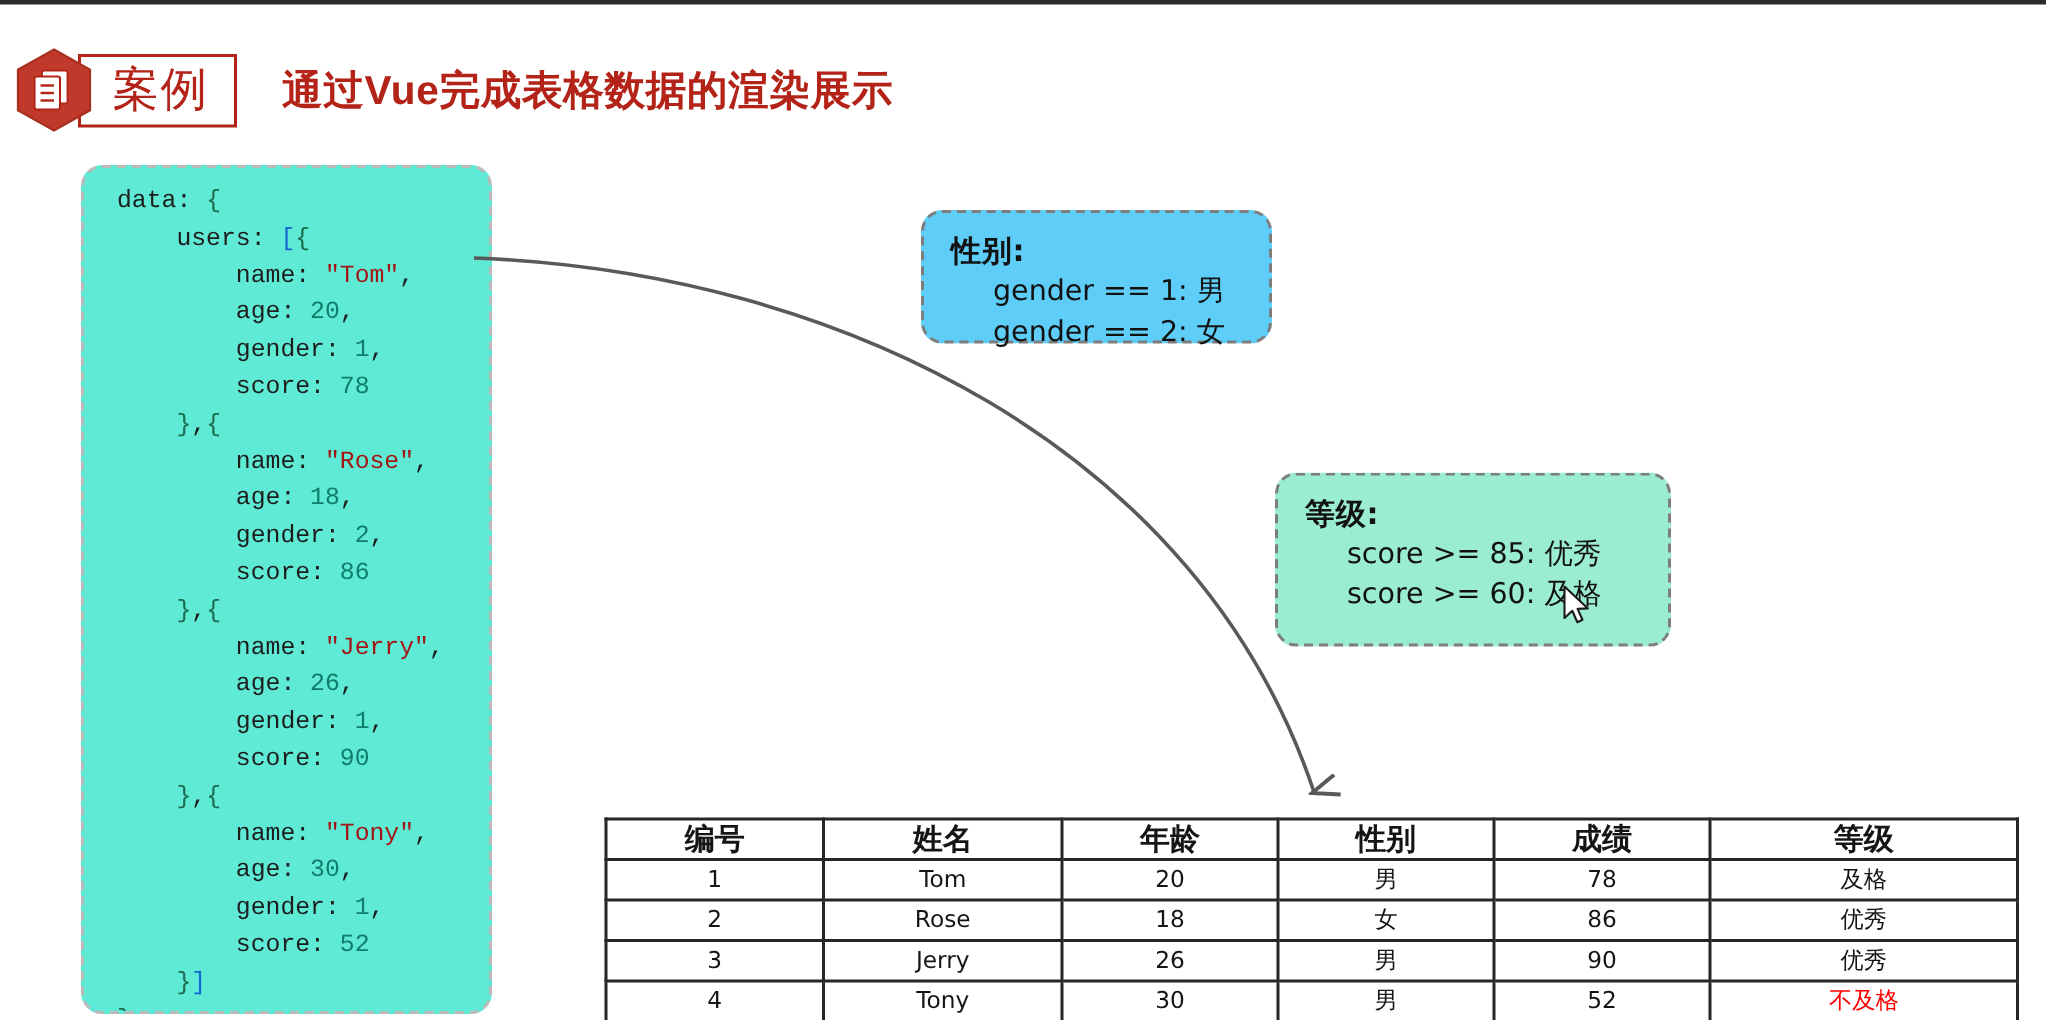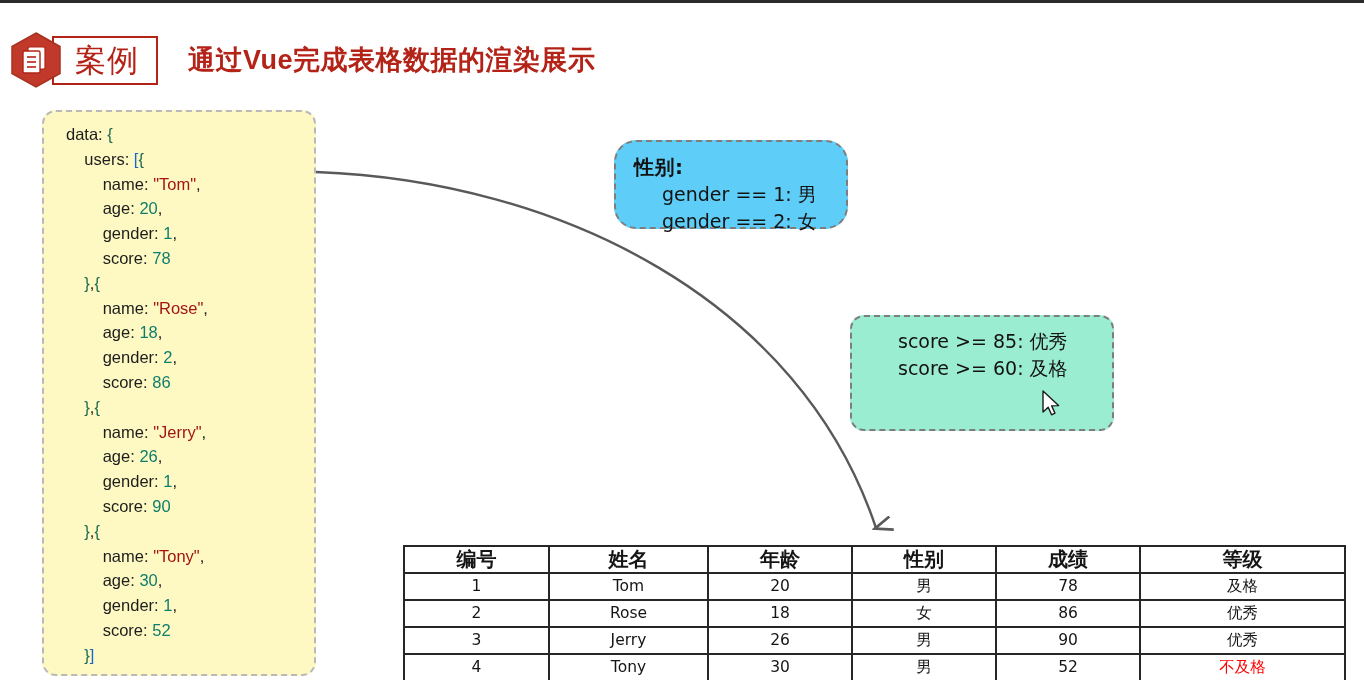--- a/index.html
+++ b/index.html
@@ -42,27 +42,27 @@
   .header-title {
     position: absolute; left: 188px; top: 30px;
     font-size: 27px; font-weight: bold; color: #b32317;
     font-family: Liberation Sans, sans-serif;
     letter-spacing: 0.5px;
     white-space: nowrap;
   }
 
   
   .code-box {
-    position: absolute; left: 42px; top: 110px;
+    position: absolute; left: 54px; top: 110px;
     width: 274px; height: 566px;
     border: 2px dashed #b9b9b9;
     border-radius: 14px;
-    background: #fef9c3;
+    background: #5eead4;
     padding: 10px 0 0 22px;
-    font-family: Liberation Sans, sans-serif;
+    font-family: Liberation Mono, monospace;
     font-size: 16.5px;
     line-height: 24.8px;
     color: #1d1d1d;
     overflow: hidden;
     white-space: pre;
   }
   .code-box .k   { color: #1d1d1d; }
   .code-box .str { color: #a31515; }
   .code-box .num { color: #0f7d6b; }
   .code-box .brk { color: #1367d0; }
@@ -81,21 +81,20 @@
     font-size: 20px; font-weight: bold; line-height: 28px;
     letter-spacing: 0.5px;
   }
   .callout .c-line {
     font-size: 19px; line-height: 27px; padding-left: 28px;
     white-space: nowrap;
   }
   #callout-gender {
     left: 614px; top: 140px; width: 234px; height: 89px;
     background: #5ecdf7;
-    border-radius: 22px;
   }
   #callout-grade {
     left: 850px; top: 315px; width: 264px; height: 116px;
     background: #9bedd2;
   }
 
   
   #arrow-svg {
     position: absolute; left: 0; top: 0;
     width: 1364px; height: 680px;
@@ -168,20 +167,21 @@
     <path d="M316,172 C560,181 800,300 876,528" fill="none" stroke="#595959" stroke-width="2.4" marker-end="url(#ah)"></path>
   </svg>
 
   <div class="callout" id="callout-gender">
     <div class="c-title">性别:</div>
     <div class="c-line">gender == 1:  男</div>
     <div class="c-line">gender == 2:  女</div>
   </div>
 
   <div class="callout" id="callout-grade">
+    <div class="c-title">等级:</div>
     <div class="c-line">score &gt;= 85:  优秀</div>
     <div class="c-line">score &gt;= 60:  及格</div>
   </div>
 
   <svg id="cursor" viewBox="0 0 22 30">
     <path d="M2,1 L2,22 L7.2,17.2 L10.6,24.8 L14,23.2 L10.7,15.9 L17.6,15.6 Z" fill="#ffffff" stroke="#1a1a1a" stroke-width="1.4" stroke-linejoin="round"></path>
   </svg>
 
   <table class="data-table">
     <colgroup>

